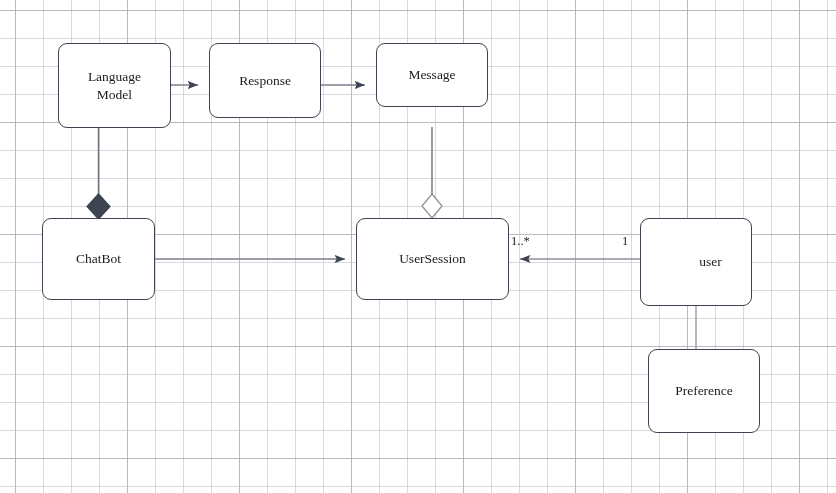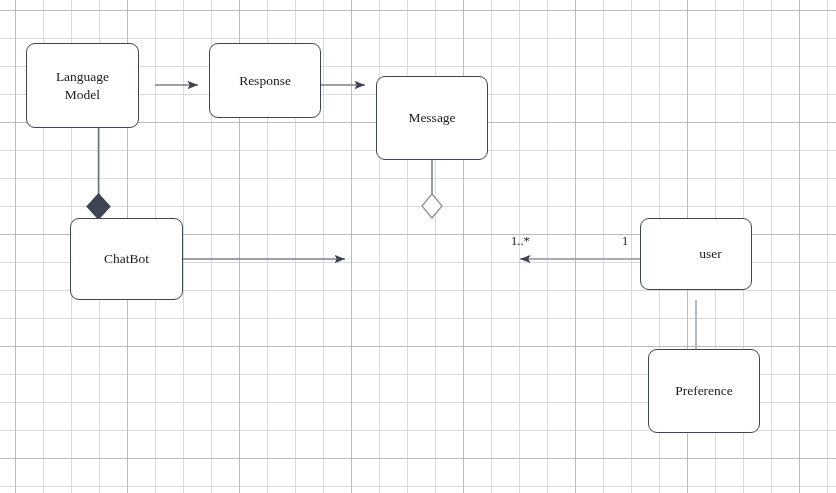--- a/index.html
+++ b/index.html
@@ -108,39 +108,42 @@
 
     <g>
       <line x1="640" y1="259" x2="520" y2="259" stroke="#8d919c" stroke-width="1.4" marker-end="url(#m-arrow-left)"></line>
     </g>
 
     <g>
       <line x1="696" y1="300" x2="696" y2="349" stroke="#9ba0aa" stroke-width="1.5"></line>
     </g>
   </svg>
 
-  <div class="node" style="left:26px; top:43px; width:113px; height:85px;">
+  <div class="node" style="left:58px; top:43px; width:113px; height:85px;">
     <span class="node-label">Language
 Model</span>
   </div>
 
   <div class="node" style="left:209px; top:43px; width:112px; height:75px;">
     <span class="node-label">Response</span>
   </div>
 
-  <div class="node" style="left:376px; top:43px; width:112px; height:84px;margin-top:33px;">
+  <div class="node" style="left:376px; top:43px; width:112px; height:64px;">
     <span class="node-label">Message</span>
   </div>
 
-  <div class="node" style="left:42px; top:218px; width:113px; height:82px;margin-left:28px;">
+  <div class="node" style="left:42px; top:218px; width:113px; height:82px;">
     <span class="node-label">ChatBot</span>
   </div>
 
+  <div class="node" style="left:356px; top:218px; width:153px; height:82px;">
+    <span class="node-label">UserSession</span>
+  </div>
 
-  <div class="node" style="left:640px; top:218px; width:112px; height:72px;padding-left:29px;">
+  <div class="node" style="left:640px; top:218px; width:112px; height:88px;padding-left:29px;">
     <span class="node-label">user</span>
   </div>
 
   <div class="node" style="left:648px; top:349px; width:112px; height:84px;font-family:Liberation Serif, serif;">
     <span class="node-label">Preference</span>
   </div>
 
   <div class="edge-label" style="left:511px; top:234px;">1..*</div>
 
   <div class="edge-label" style="left:622px; top:234px;">1</div>

